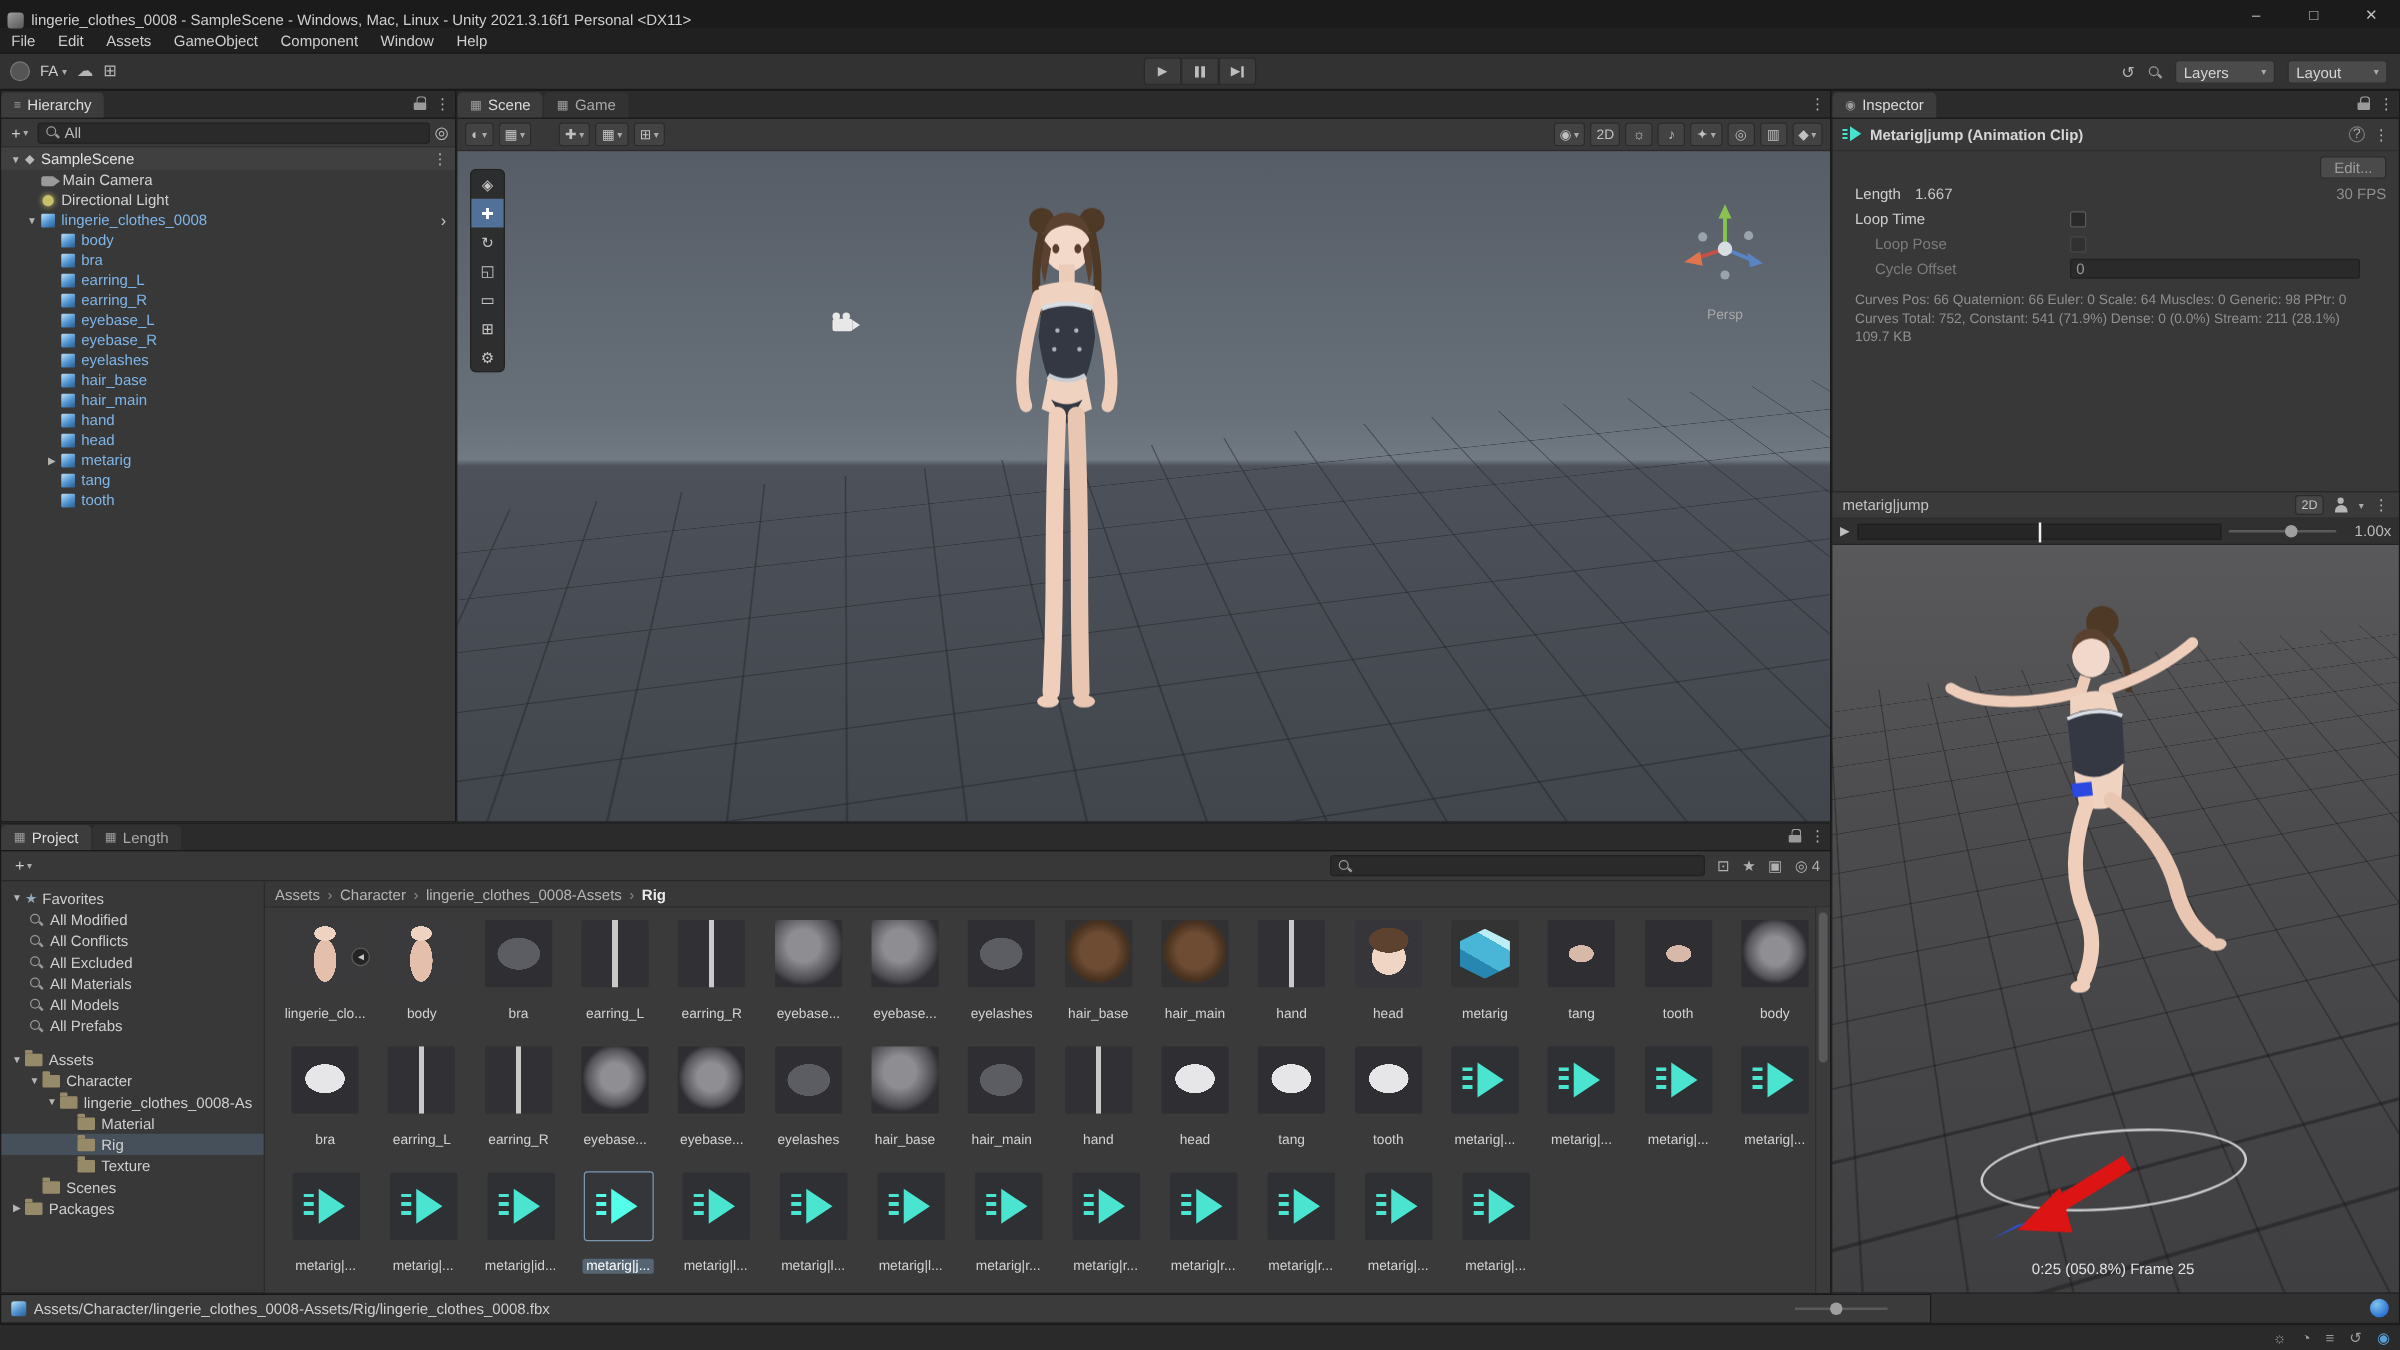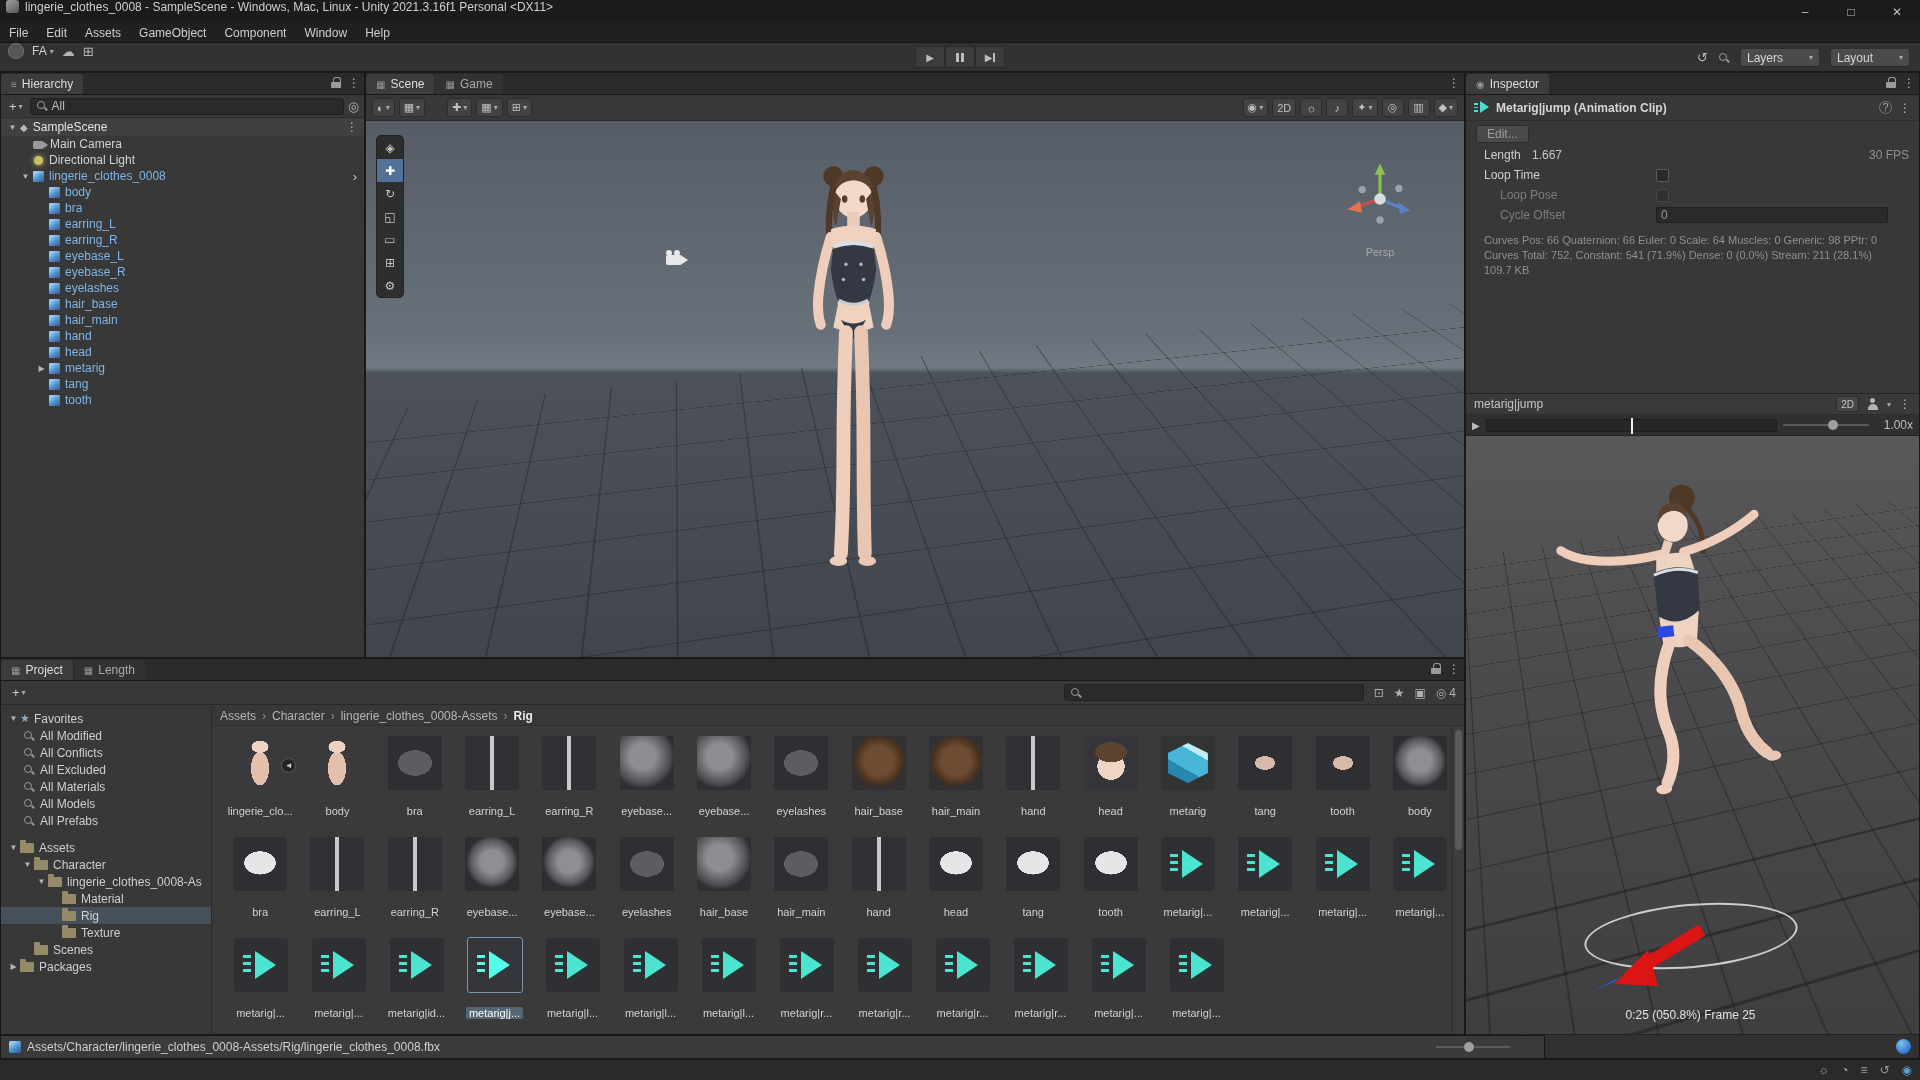--- a/index.html
+++ b/index.html
@@ -2,28 +2,28 @@
 <html><head>
 <meta charset="utf-8">
 <style>
 *{box-sizing:border-box;margin:0;padding:0}
 html,body{width:1920px;height:1080px;overflow:hidden;background:#1e1e1e;
   font-family:"Liberation Sans","DejaVu Sans",sans-serif;font-size:12px;color:#c7c7c7;
   -webkit-user-select:none;user-select:none}
 #root{position:relative;width:1920px;height:1080px;background:#383838;overflow:hidden}
 
 
-.titlebar{position:absolute;left:0;top:0;width:100%;height:23px;background:#1b1b1b;display:flex;align-items:flex-start;color:#cfcfcf}
+.titlebar{position:absolute;left:0;top:0;width:100%;height:23px;background:#1b1b1b;display:flex;align-items:flex-end;color:#cfcfcf}
 .app-icon{width:13px;height:13px;margin:0 6px 0 6px;border-radius:3px;background:linear-gradient(145deg,#9f9f9f,#565656)}
 .title-text{font-size:12px;white-space:nowrap}
 .win-btns{margin-left:auto;display:flex;height:100%}
 .win-btn{width:46px;display:flex;align-items:center;justify-content:center;color:#c0c0c0;font-size:12px}
 .menubar{position:absolute;left:0;top:23px;width:100%;height:20px;background:#202020;display:flex;align-items:center;border-bottom:1px solid #141414}
 .menu-item{padding:0 9px;height:100%;display:flex;align-items:center;color:#cfcfcf}
-.toolbar{position:absolute;left:0;top:43px;width:100%;height:29px;background:#323232;border-bottom:1px solid #191919;display:flex;align-items:flex-start}
+.toolbar{position:absolute;left:0;top:43px;width:100%;height:29px;background:#323232;border-bottom:1px solid #191919;display:flex;align-items:center}
 .tb-left{display:flex;align-items:center;gap:8px;margin-left:8px}
 .avatar-circle{width:16px;height:16px;border-radius:50%;background:#555;border:1px solid #777}
 .tb-txtbtn{display:flex;align-items:center;gap:3px;color:#cfcfcf}
 .caret{font-size:8px;color:#aaa}
 .tb-ico{font-size:13px;color:#b5b5b5}
 .play-cluster{position:absolute;left:50%;top:3px;transform:translateX(-50%);display:flex}
 .play-btn{width:30px;height:22px;background:#3c3c3c;border:1px solid #2a2a2a;display:flex;align-items:center;justify-content:center;color:#bdbdbd;font-size:10px}
 .play-btn:first-child{border-radius:3px 0 0 3px}.play-btn:last-child{border-radius:0 3px 3px 0}
 .pause-bars{display:flex;gap:2px}.pause-bars i{display:block;width:3px;height:9px;background:#bdbdbd}
 .step-bar{display:inline-block;width:2px;height:9px;background:#bdbdbd;margin-left:1px}
@@ -91,21 +91,21 @@
 .cam-body::after{content:"";position:absolute;left:16px;top:1px;border-top:4px solid transparent;border-bottom:4px solid transparent;border-left:6px solid #e8e8e8}
 .char-main{position:absolute;left:402px;top:18px}
 .gizmo{position:absolute;right:42px;top:36px;width:84px;height:104px;text-align:center}
 .persp-label{color:#a9a9a9;font-size:11px;margin-top:2px}
 
 
 .inspector{left:1465px;top:72px;width:455px;height:987px}
 .insp-header{display:flex;align-items:center;gap:7px;height:26px;padding:0 8px;border-bottom:1px solid #2e2e2e}
 .insp-title{font-weight:bold;color:#d6d6d6;white-space:nowrap;overflow:hidden;flex:1}
 .help-ico{color:#a5a5a5;font-size:11px;border:1px solid #777;border-radius:50%;width:13px;height:13px;line-height:11px;text-align:center}
-.edit-row{display:flex;padding:4px 10px 2px}
+.edit-row{display:flex;justify-content:flex-end;padding:4px 10px 2px}
 .btn{background:#4a4a4a;border:1px solid #2c2c2c;border-radius:3px;color:#9d9d9d;padding:1px 10px;font-size:12px}
 .f-row{display:flex;align-items:center;height:20px;padding:0 10px 0 18px}
 .f-label{width:172px;color:#cfcfcf;flex:none}
 .f-label.sub{padding-left:16px}
 .grayed,.f-label.grayed{color:#7c7c7c}
 .f-right{margin-left:auto;color:#8f8f8f}
 .checkbox{width:13px;height:13px;background:#2a2a2a;border:1px solid #5a5a5a;border-radius:2px}
 .checkbox.dis{border-color:#474747;background:#313131}
 .field{width:232px;height:16px;background:#2a2a2a;border:1px solid #212121;border-radius:2px;color:#9a9a9a;padding:0 4px;line-height:15px}
 .curves-info{padding:8px 10px 0 18px;color:#8f8f8f;font-size:11px;line-height:15px}

